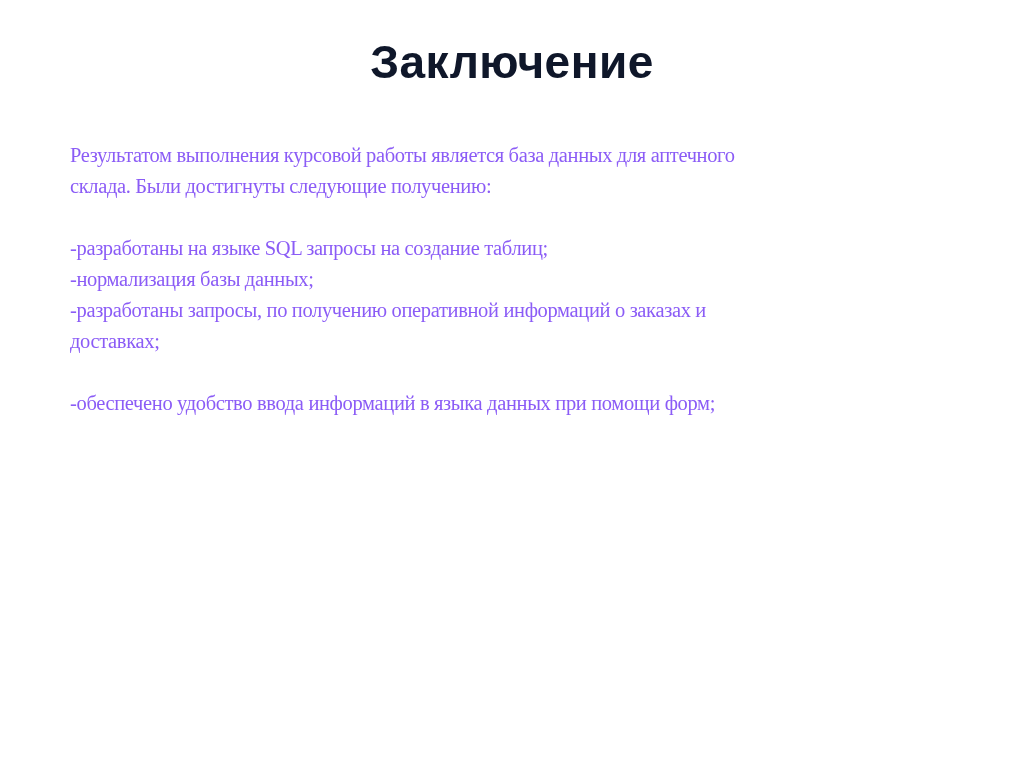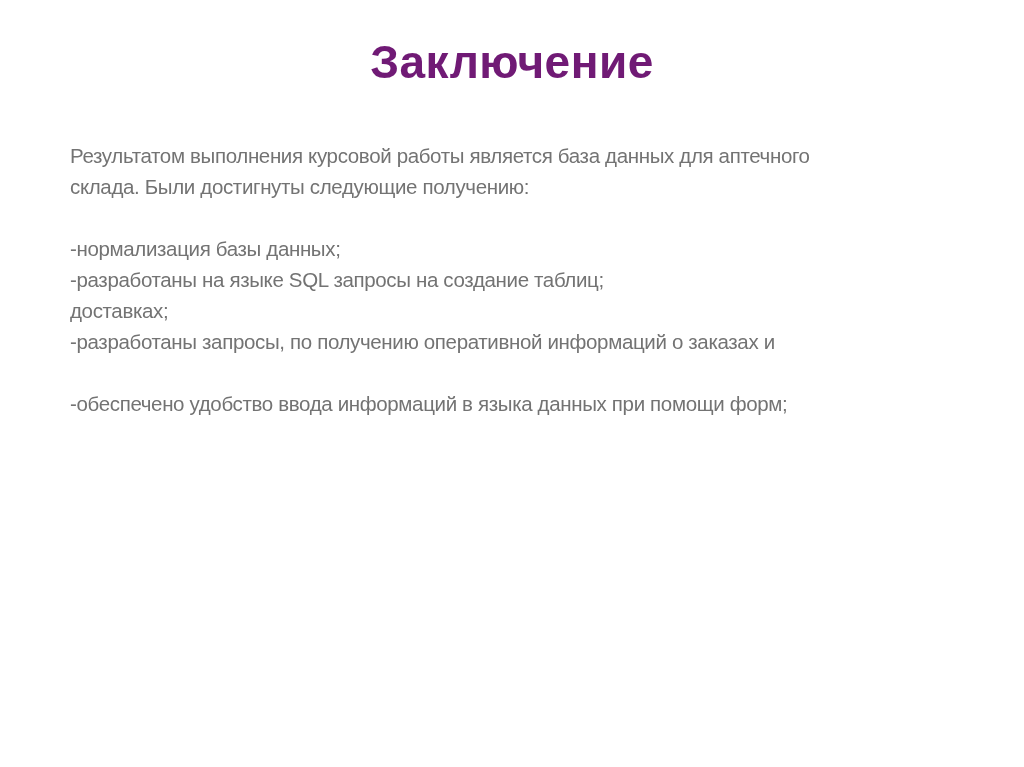--- a/index.html
+++ b/index.html
@@ -24,33 +24,34 @@
     }
     .title {
       position: absolute;
       left: 0;
       top: 30px;
       width: 1024px;
       text-align: center;
       font-size: 46px;
       font-weight: bold;
       letter-spacing: 0.5px;
-      color: #701a75;
+      color: #0f172a;
       line-height: 64px;
       margin: 0;
     }
     .body {
       position: absolute;
       left: 70px;
       top: 140px;
       width: 900px;
       font-size: 20.5px;
       line-height: 31px;
-      color: #737373;
+      color: #8b5cf6;
       letter-spacing: -0.35px;
+      font-family: Liberation Serif, serif;
     }
     .body p {
       margin: 0;
     }
     .gap {
       height: 31px;
     }
   </style>
 </head>
 <body>
@@ -60,24 +61,24 @@
 
   <div class="body">
     <div>
       <p>Результатом выполнения курсовой работы является база данных для аптечного</p>
       <p>склада. Были достигнуты следующие получению:</p>
     </div>
 
     <div class="gap"></div>
 
     <div>
+      <p>-разработаны на языке SQL запросы на создание таблиц;</p>
       <p>-нормализация базы данных;</p>
-      <p>-разработаны на языке SQL запросы на создание таблиц;</p>
+      <p>-разработаны запросы, по получению оперативной информаций о заказах и</p>
       <p>доставках;</p>
-      <p>-разработаны запросы, по получению оперативной информаций о заказах и</p>
       <div class="gap"></div>
       <p>-обеспечено удобство ввода информаций в языка данных при помощи форм;</p>
     </div>
 
     <div class="gap"></div>
 
   </div>
 </div>
 
 </body></html>

